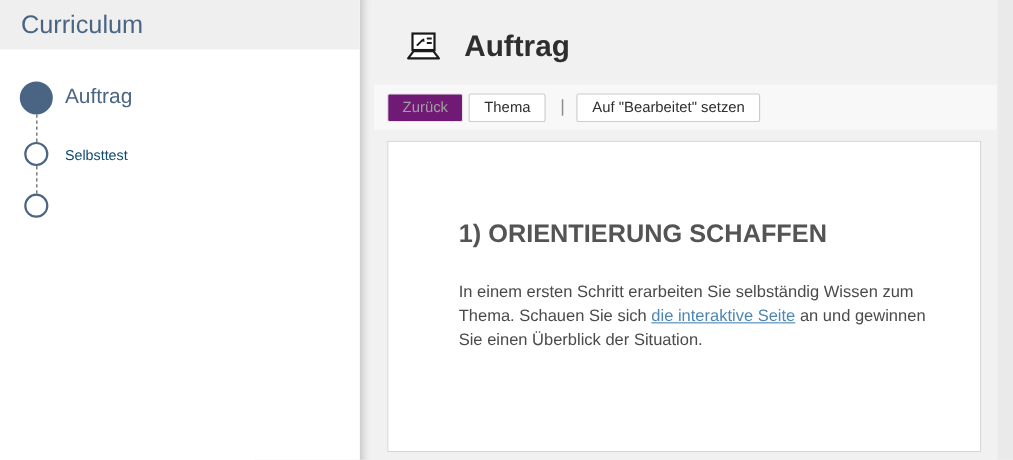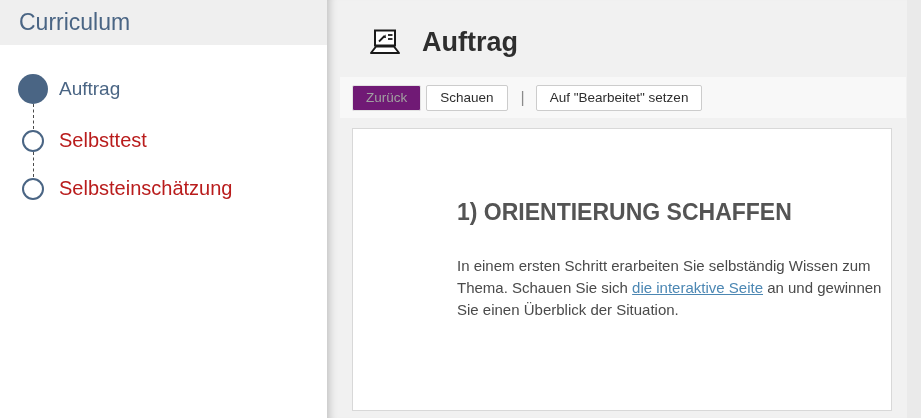--- a/index.html
+++ b/index.html
@@ -9,42 +9,42 @@
 
   
   .sidebar { width:327px; height:100%; background:#ffffff; flex-shrink:0; }
   .sidebar-header { height:45px; background:#efefef; display:flex; align-items:center;
                     padding-left:19px; font-size:23px; color:#4a6584; font-weight:400; }
   .steps { padding-top:29px; }
   .step { display:flex; align-items:center; margin-left:18px; cursor:pointer; }
   .bullet-slot { width:30px; display:flex; justify-content:center; align-items:center; flex-shrink:0; }
   .bullet-filled { width:30px; height:30px; border-radius:50%; background:#4a6584; }
   .bullet-empty { width:22px; height:22px; border-radius:50%; border:2px solid #4a6584; background:#fff; }
-  .step-label { margin-left:11px; font-size:20px; color:#b91c1c; }
+  .step-label { margin-left:11px; font-size:13px; color:#0c4a6e; }
   .step.active .step-label { font-size:19px; color:#4a6584; }
   .connector { height:25px; width:0; border-left:1px dashed #4a4a4a; margin-left:33px; }
 
   
   .main { flex:1; background:#f1f1f1; position:relative;
           box-shadow: inset 10px 0 9px -8px rgba(0,0,0,0.22); }
   .page-header { display:flex; align-items:center; padding:26px 0 0 42px; height:58px; }
   .lm-icon { width:32px; height:27px; display:inline-flex; }
   .page-title { font-size:27px; font-weight:bold; color:#2e2e2e; margin-left:21px; }
 
   .toolbar { margin:19px 0 0 13px; width:566px; height:41px; background:#f8f8f8;
              display:flex; align-items:center; padding-left:12px; }
   .btn { height:26px; padding:0 13px; font-size:13.5px; border:1px solid #cccccc;
          background:#ffffff; color:#2e2e2e; border-radius:2px; cursor:pointer;
          font-family:inherit; }
   .btn.disabled { background:#701a75; color:#a0a0a0; border-color:#e3e3e3; cursor:default; }
   .btn + .btn { margin-left:5px; }
   .toolbar-sep { color:#8a8a8a; font-size:16px; margin:0 11px 0 13px; }
 
   .content-box { margin:10px 0 0 25px; width:540px; height:283px; background:#ffffff;
-                 border:1px solid #d8d8d8;padding-left:40px; }
+                 border:1px solid #d8d8d8; }
   .content-heading { margin:70px 0 0 64px; font-size:23px; font-weight:bold; color:#545454; }
   .content-paragraph { margin:29px 0 16px 64px; width:432px; font-size:15px; line-height:22px;
                        color:#4a4a4a; }
   .content-link { color:#4c87b3; text-decoration:underline; cursor:pointer; }
 
   .scroll-strip { position:absolute; right:0; top:0; width:14px; height:100%;
                   background:#eaeaea; }
 </style>
 </head>
 <body>
@@ -70,21 +70,20 @@
         </span>
         <span class="step-label">Selbsttest</span>
       </div>
 
       <div class="connector"></div>
 
       <div class="step">
         <span class="bullet-slot">
           <span class="bullet-empty"></span>
         </span>
-        <span class="step-label">Selbsteinschätzung</span>
       </div>
 
     </nav>
   </aside>
 
   <main class="main">
 
     <header class="page-header">
       <span class="lm-icon">
         <svg viewBox="0 0 32 27" width="32" height="27">
@@ -94,21 +93,21 @@
           <path d="M16.5 5.5 L17 9 L13.5 8.5 Z" fill="#1a1a1a"></path>
           <line x1="19" y1="6" x2="23.5" y2="6" stroke="#1a1a1a" stroke-width="1.8"></line>
           <line x1="19" y1="10" x2="23.5" y2="10" stroke="#1a1a1a" stroke-width="1.8"></line>
         </svg>
       </span>
       <h1 class="page-title">Auftrag</h1>
     </header>
 
     <div class="toolbar">
       <button class="btn disabled">Zurück</button>
-      <button class="btn">Schauen</button>
+      <button class="btn">Thema</button>
       <span class="toolbar-sep">|</span>
       <button class="btn">Auf "Bearbeitet" setzen</button>
     </div>
 
     <section class="content-box">
       <h2 class="content-heading">1) ORIENTIERUNG SCHAFFEN</h2>
       <p class="content-paragraph">
         <span>In einem ersten Schritt erarbeiten Sie selbständig Wissen zum Thema. Schauen Sie sich </span><a class="content-link" href="#">die interaktive Seite</a><span> an und gewinnen Sie einen Überblick der Situation.</span>
       </p>
     </section>

